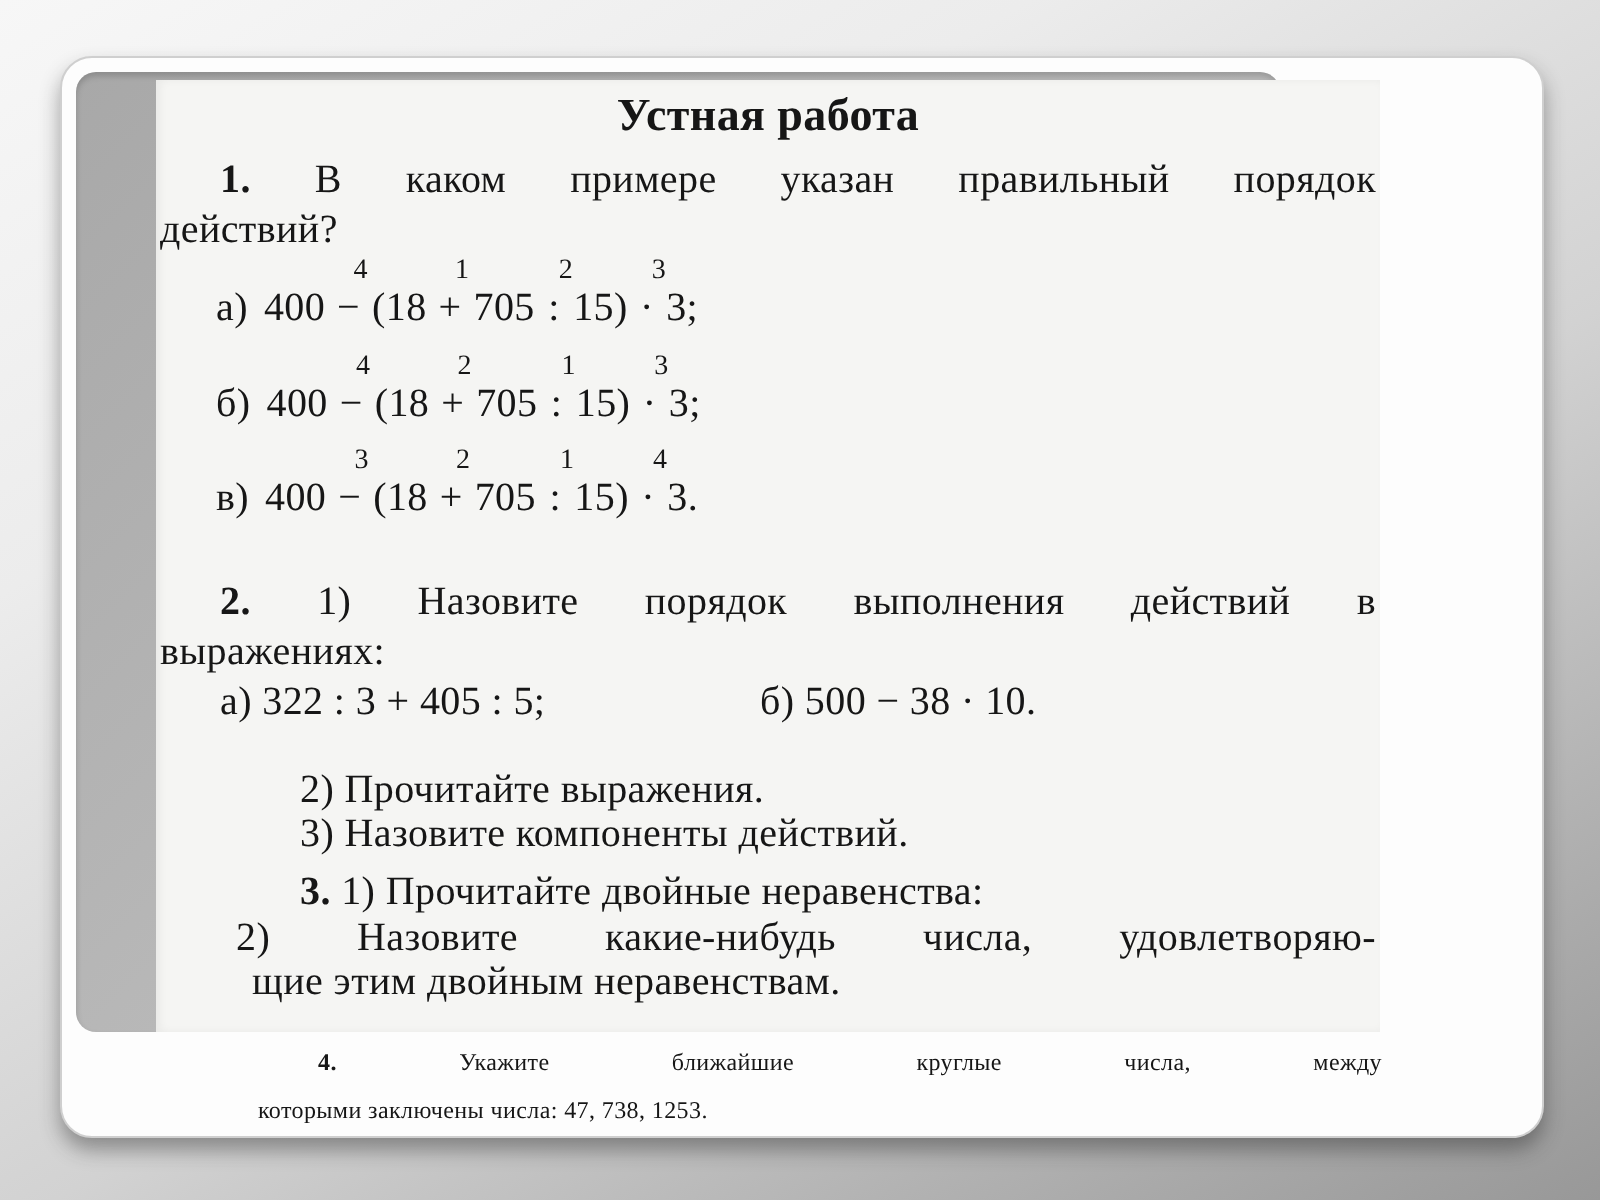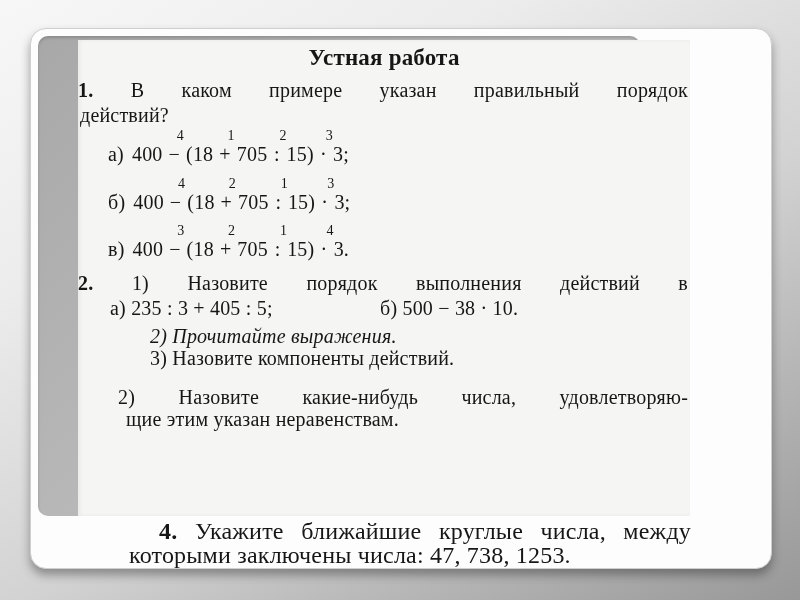--- a/index.html
+++ b/index.html
@@ -27,46 +27,46 @@
     box-shadow:inset 2px 0 4px rgba(0,0,0,0.05);
     font-size:20px; letter-spacing:0.2px;
     overflow:hidden;
   }
   .title{
     margin-top:5px; text-align:center; font-weight:700;
     font-size:23px; line-height:26px;
   }
   .ln{line-height:25px;}
   .ln-s{line-height:22px;}
-  .ind{}      
+  .ind{padding-left:32px;}      
   .flush{padding-left:2px;}     
   .ind2{padding-left:72px;}     
   .cont2{padding-left:48px;}
   .just{text-align:justify; text-align-last:justify; padding-right:2px;}
   b{font-weight:700;}
   
   .opt-row{display:flex; align-items:flex-end; padding-left:30px;}
   .opt-row.m1{margin-top:0;} .opt-row.m2{margin-top:10px;} .opt-row.m3{margin-top:9px;}
   .opt-label{line-height:23px; margin-right:8px;}
   .expr{display:flex; align-items:flex-end;}
   .seg{line-height:23px; white-space:pre;}
   .opstack{display:inline-flex; flex-direction:column; align-items:center; margin:0 6px;}
   .opnum{font-size:14px; line-height:15px; transform:translateX(6px);}
   .opsym{line-height:23px;}
   
   .colrow{line-height:25px;}
   .col-left{display:inline-block; box-sizing:border-box; padding-left:32px; width:302px;}
   .ineqrow{line-height:22px;}
   .ineq-left{display:inline-block; box-sizing:border-box; padding-left:76px; width:320px;}
-  .mt10{margin-top:10px;} .mt7{margin-top:7px;} .mt5{margin-top:17px;padding-left:40px;}
-  .mt4{margin-top:4px;font-style:italic;}
+  .mt10{margin-top:28px;} .mt7{margin-top:7px;} .mt5{margin-top:1px;padding-left:40px;}
+  .mt4{margin-top:20px;}
   
   .ex4{
     position:absolute; left:48px; top:490px; width:612px;
-    font-size:24px; letter-spacing:0.2px; line-height:24px;
+    font-size:12px; letter-spacing:0.2px; line-height:24px;
   }
   .ex4-l1{text-indent:80px; text-align:justify; text-align-last:justify;}
   .ex4-l2{padding-left:50px;}
   i{font-style:italic;}
 </style>
 </head>
 <body>
 
 <div class="stage">
   <div class="slide">
@@ -157,28 +157,33 @@
                 <span class="opsym">·</span>
               </span>
               <span class="seg">3.</span>
             </span>
         </div>
 
         <div class="ln ind just mt10">
           <b>2.</b>
           <span>1) Назовите порядок выполнения действий в</span>
         </div>
+        <div class="ln flush">выражениях:</div>
         <div class="colrow">
-          <span class="col-left">а) 235 : 3 + 405 : 5;</span><span>б) 500 − 38 · 10.</span>
+          <span class="col-left">а) 322 : 3 + 405 : 5;</span><span>б) 500 − 38 · 10.</span>
         </div>
         <div class="ln-s ind2 mt4">2) Прочитайте выражения.</div>
         <div class="ln-s ind2">3) Назовите компоненты действий.</div>
 
+        <div class="ln-s ind2 mt7">
+          <b>3.</b>
+          <span>1) Прочитайте двойные неравенства:</span>
+        </div>
         <div class="ln-s ind2 just mt5">2) Назовите какие-нибудь числа, удовлетворяю-</div>
-        <div class="ln-s cont2">щие этим указан неравенствам.</div>
+        <div class="ln-s cont2">щие этим двойным неравенствам.</div>
 
       </div>
     </div>
 
     <div class="ex4">
       <div class="ex4-l1">
         <b>4.</b>
         <span>Укажите ближайшие круглые числа, между</span>
       </div>
       <div class="ex4-l2">которыми заключены числа: 47, 738, 1253.</div>

